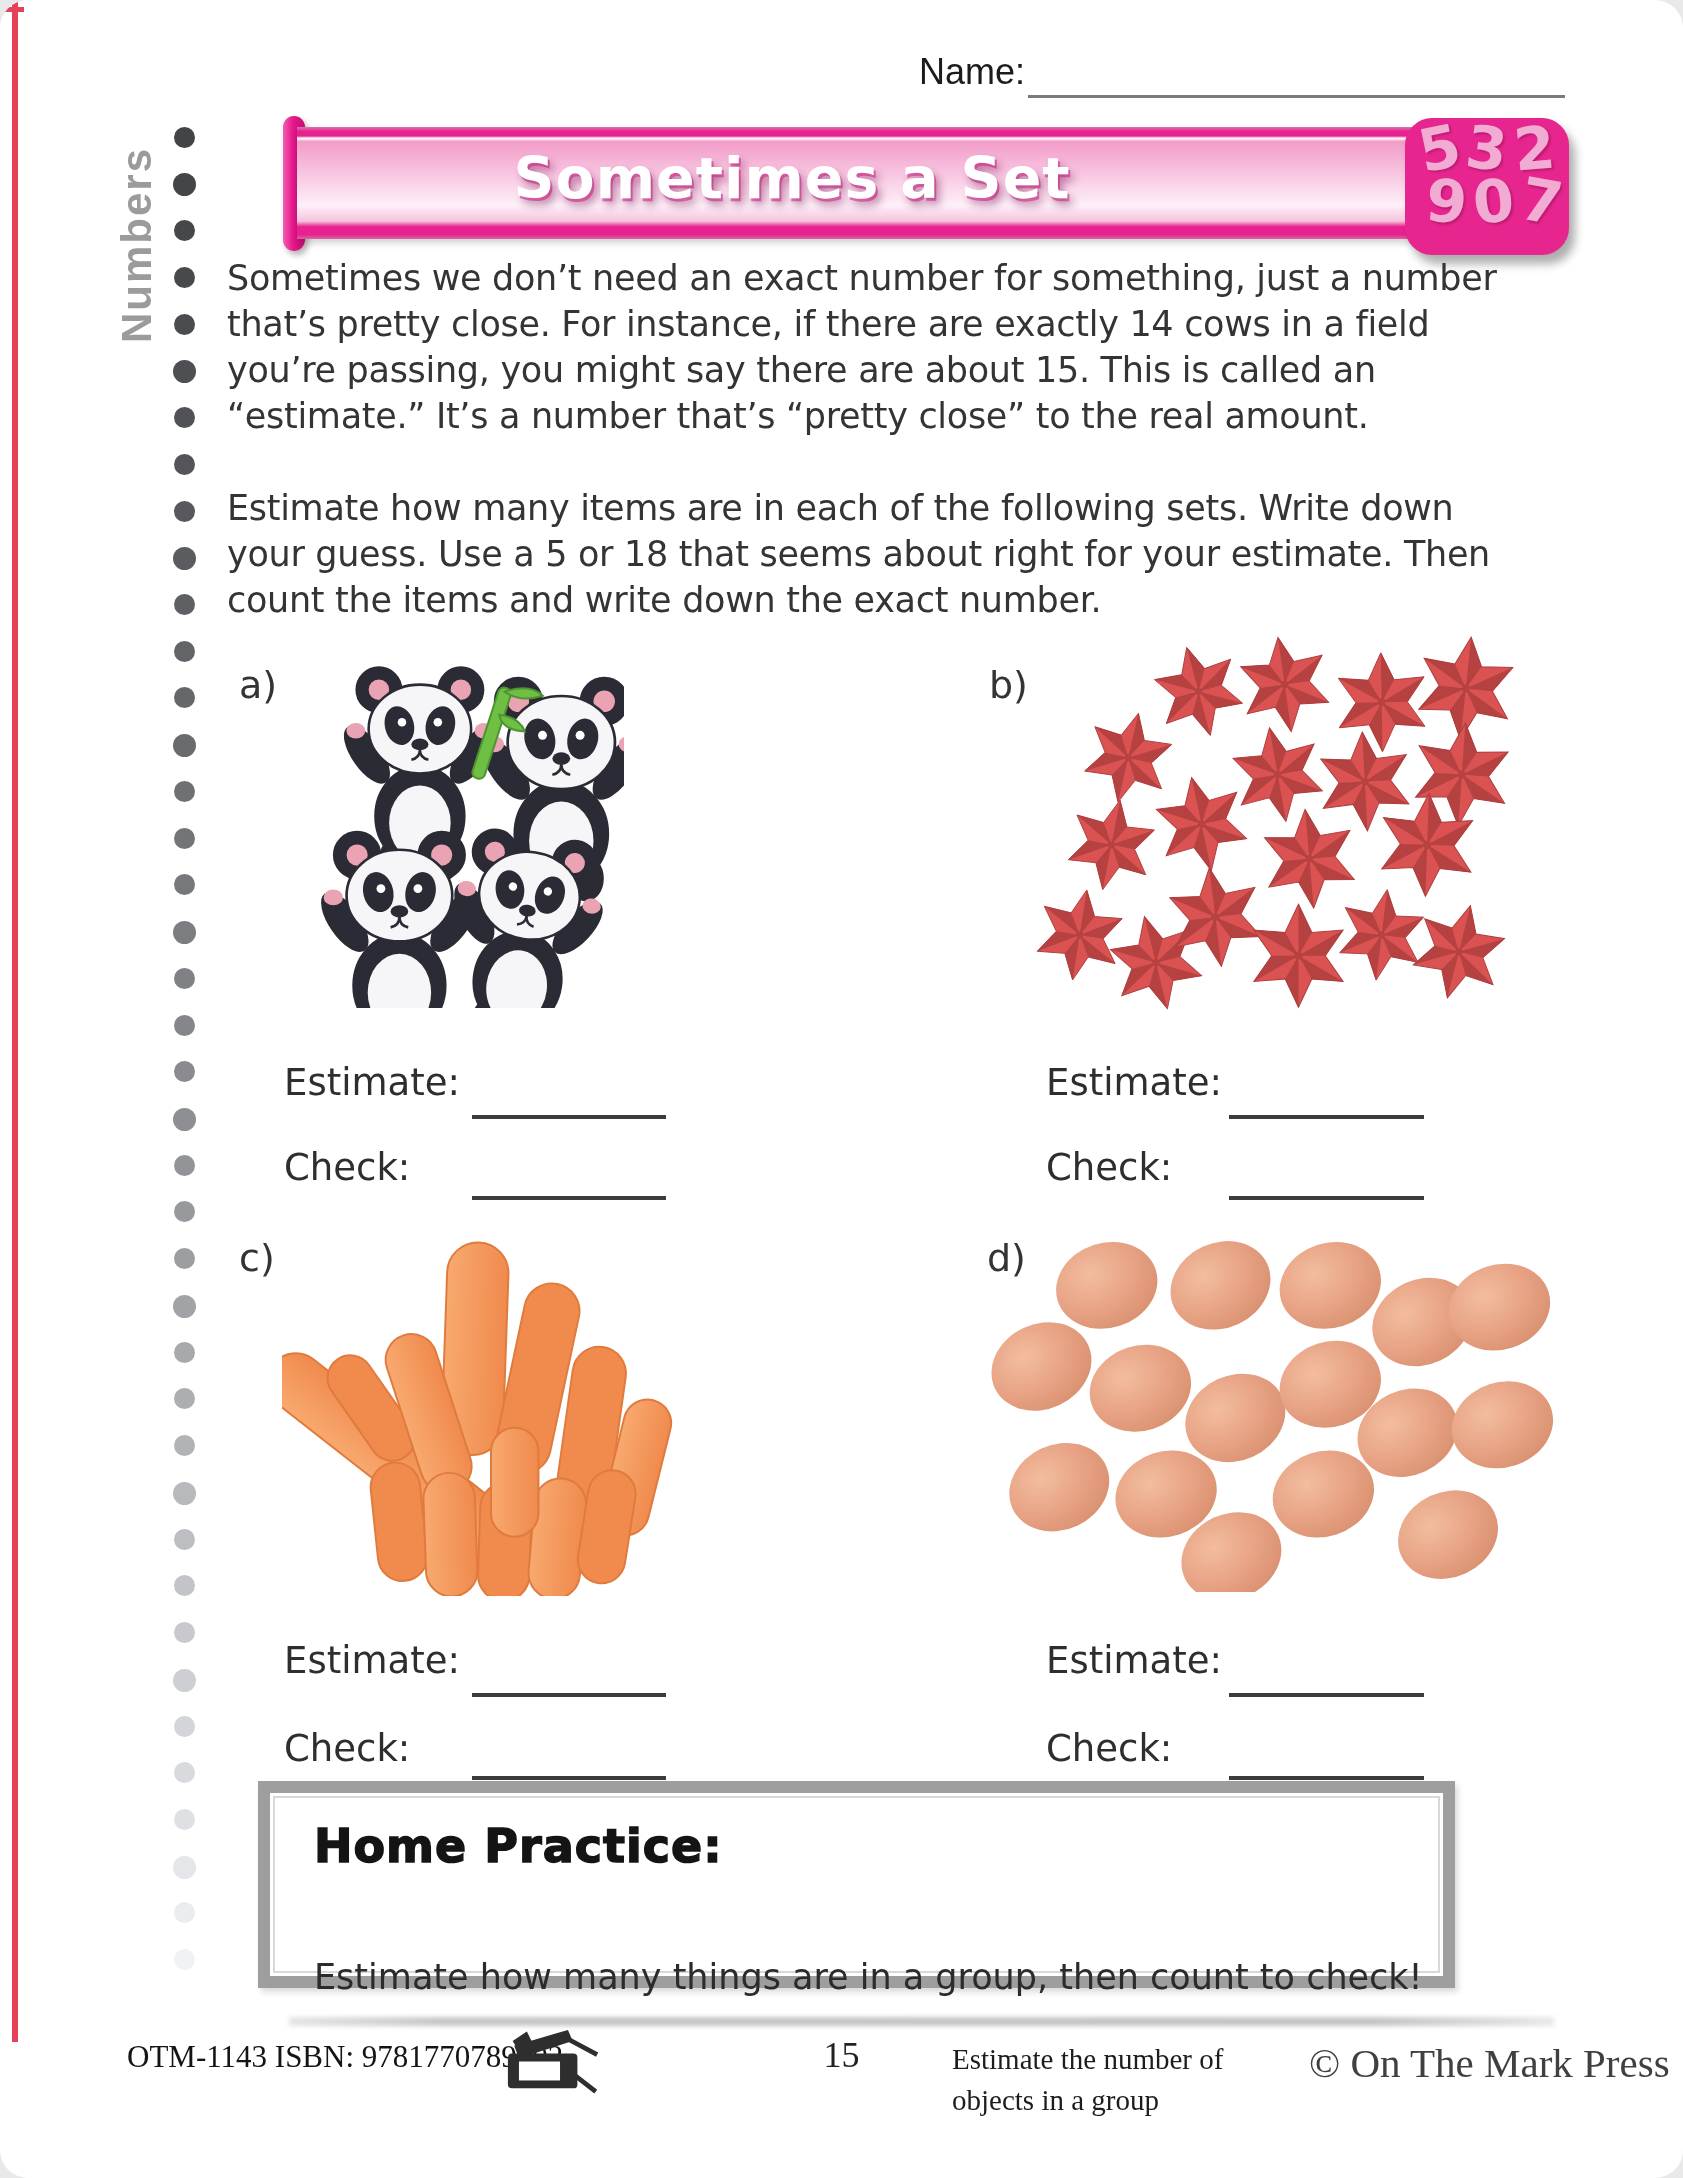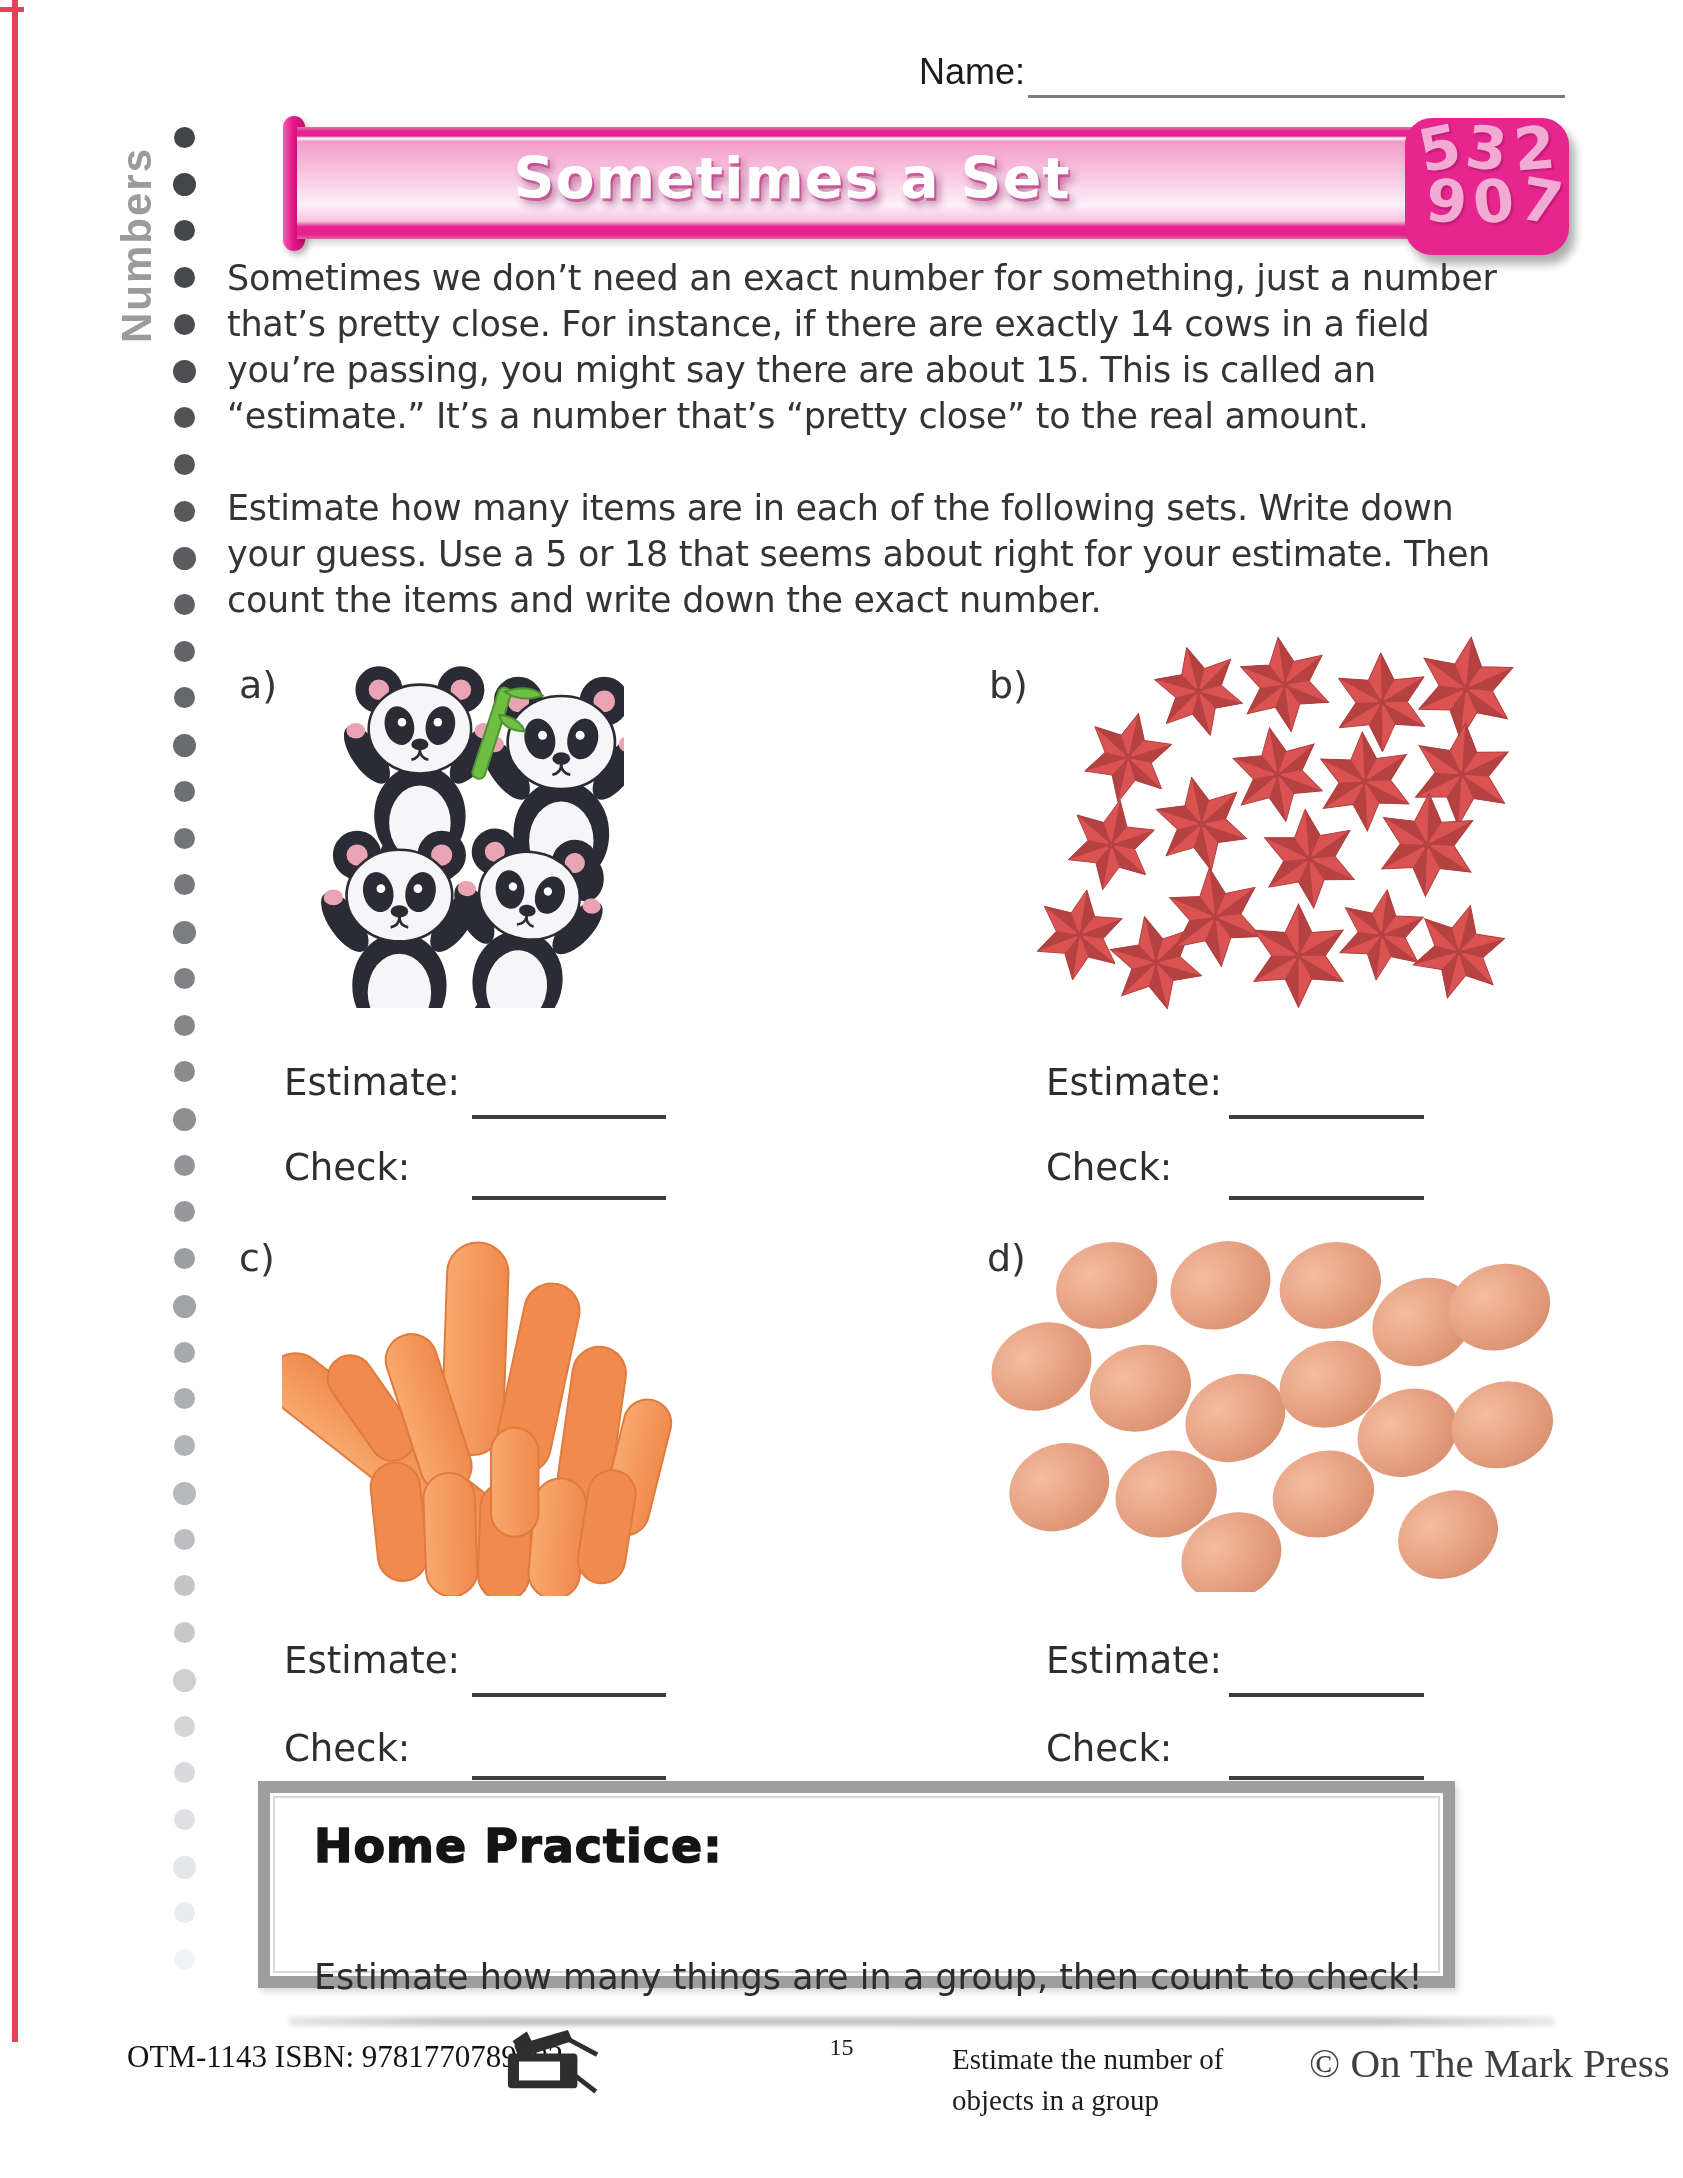--- a/index.html
+++ b/index.html
@@ -1,17 +1,17 @@
 <!DOCTYPE html>
 <html><head>
 <meta charset="utf-8">
 <style>
   html,body{margin:0;padding:0;background:#e9e9e9;}
   .page{position:relative;width:1683px;height:2178px;margin:0 auto;background:#ffffff;
-        overflow:hidden;font-family:"DejaVu Sans",sans-serif;color:#2f2f2f;}
+        overflow:hidden;font-family:"DejaVu Sans",sans-serif;color:#2f2f2f;border-radius:28px;}
   .abs{position:absolute;}
 
   
   .edge-v{position:absolute;left:12px;top:0;width:6px;height:2042px;background:#e64257;}
   .edge-h{position:absolute;left:0;top:7px;width:24px;height:5px;background:#e64257;}
 
   
   .name-label{position:absolute;left:919px;top:51px;font-family:"Liberation Sans",sans-serif;
               font-size:36px;color:#1c1c1c;}
   .name-line{position:absolute;left:1028px;top:59px;width:537px;height:36px;
@@ -65,21 +65,21 @@
   .home-text{position:absolute;left:44px;top:121px;font-size:35px;color:#2b2b2b;margin-top:43px;}
 
   
   .f-band{position:absolute;left:289px;top:2017px;width:1265px;height:9px;opacity:.5;
           background:linear-gradient(90deg,#cdcdcd,#8f8f8f 12%,#8a8a8a 86%,#d2d2d2);
           filter:blur(2px);}
   .f-code{position:absolute;left:127px;top:2039px;font-family:"Liberation Serif",serif;
           font-size:31px;color:#141414;}
   .f-icon{position:absolute;left:500px;top:2022px;width:109px;height:79px;}
   .f-page{position:absolute;left:812px;top:2034px;width:59px;text-align:center;
-          font-family:"Liberation Serif",serif;font-size:24px;color:#222;}
+          font-family:"Liberation Serif",serif;font-size:36px;color:#222;}
   .f-desc{position:absolute;left:952px;top:2039px;font-family:"Liberation Serif",serif;
           font-size:29px;line-height:41px;color:#1d1d1d;}
   .f-copy{position:absolute;left:1309px;top:2039px;font-family:"Liberation Serif",serif;
           font-size:41px;color:#404040;}
 </style>
 </head>
 <body>
 
 <div class="page">
 

